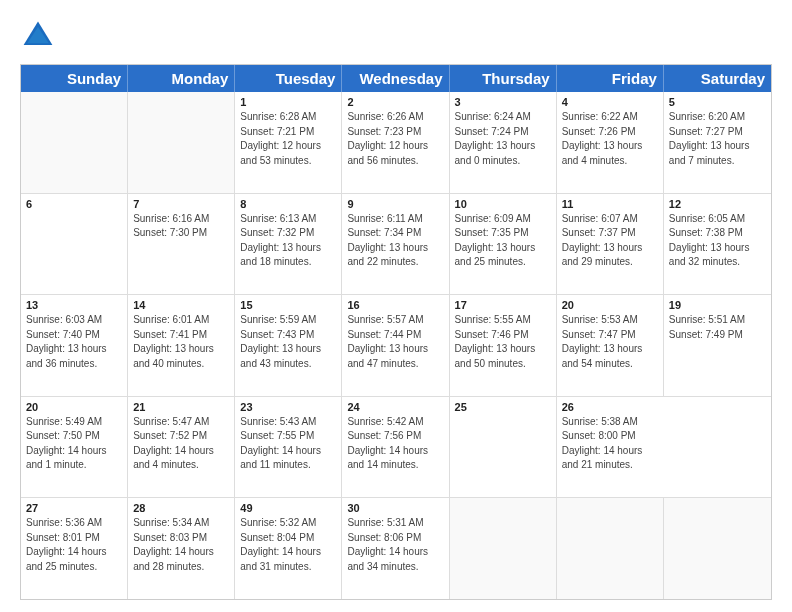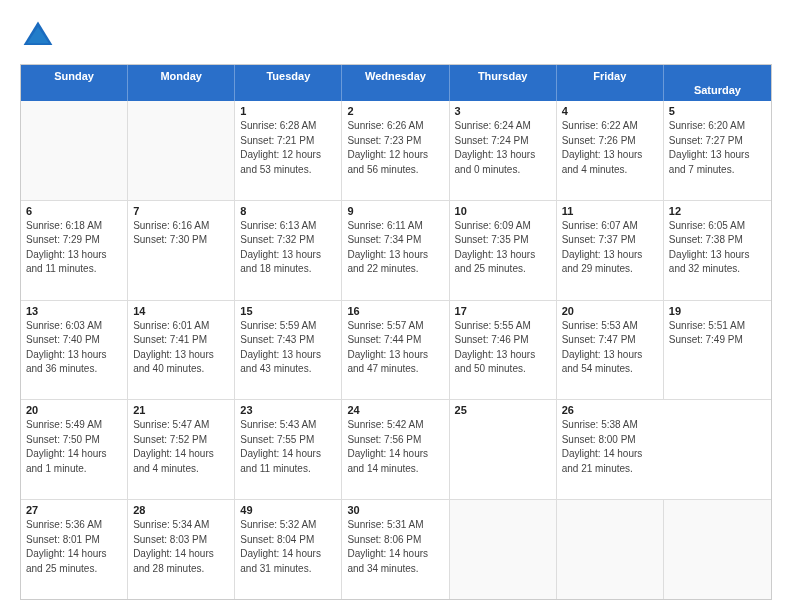--- a/index.html
+++ b/index.html
@@ -65,27 +65,27 @@
       flex-direction: column;
       border: 1px solid #ccc;
     }
     .cal-header {
       display: grid;
       grid-template-columns: repeat(7, 1fr);
       background: #2a6fc9;
     }
     .cal-header-cell {
       color: #fff;
-      font-size: 11px;
+      font-size: 15px;
       font-weight: bold;
       padding: 5px 6px;
-      text-align: center;
+      text-align: right;
       border-right: 1px solid rgba(255,255,255,0.3);
     }
-    .cal-header-cell:last-child { border-right: none; margin-top: 14px; }
+    .cal-header-cell:last-child { border-right: none; }
     .cal-body {
       flex: 1;
       display: flex;
       flex-direction: column;
     }
     .cal-row {
       display: grid;
       grid-template-columns: repeat(7, 1fr);
       flex: 1;
       border-bottom: 1px solid #ddd;
@@ -165,21 +165,20 @@
             <div class="cell-info"><span>Sunrise: 6:22 AM</span><br><span>Sunset: 7:26 PM</span><br><span>Daylight: 13 hours and 4 minutes.</span></div>
           </div>
           <div class="cal-cell">
             <div class="day-num">5</div>
             <div class="cell-info"><span>Sunrise: 6:20 AM</span><br><span>Sunset: 7:27 PM</span><br><span>Daylight: 13 hours and 7 minutes.</span></div>
           </div>
         </div>
         <div class="cal-row">
           <div class="cal-cell">
             <div class="day-num">6</div>
-            <div class="cell-info"><span>Sunrise: 6:18 AM</span><br><span>Sunset: 7:29 PM</span><br><span>Daylight: 13 hours and 11 minutes.</span></div>
           </div>
           <div class="cal-cell">
             <div class="day-num">7</div>
             <div class="cell-info"><span>Sunrise: 6:16 AM</span><br><span>Sunset: 7:30 PM</span><br></div>
           </div>
           <div class="cal-cell">
             <div class="day-num">8</div>
             <div class="cell-info"><span>Sunrise: 6:13 AM</span><br><span>Sunset: 7:32 PM</span><br><span>Daylight: 13 hours and 18 minutes.</span></div>
           </div>
           <div class="cal-cell">

